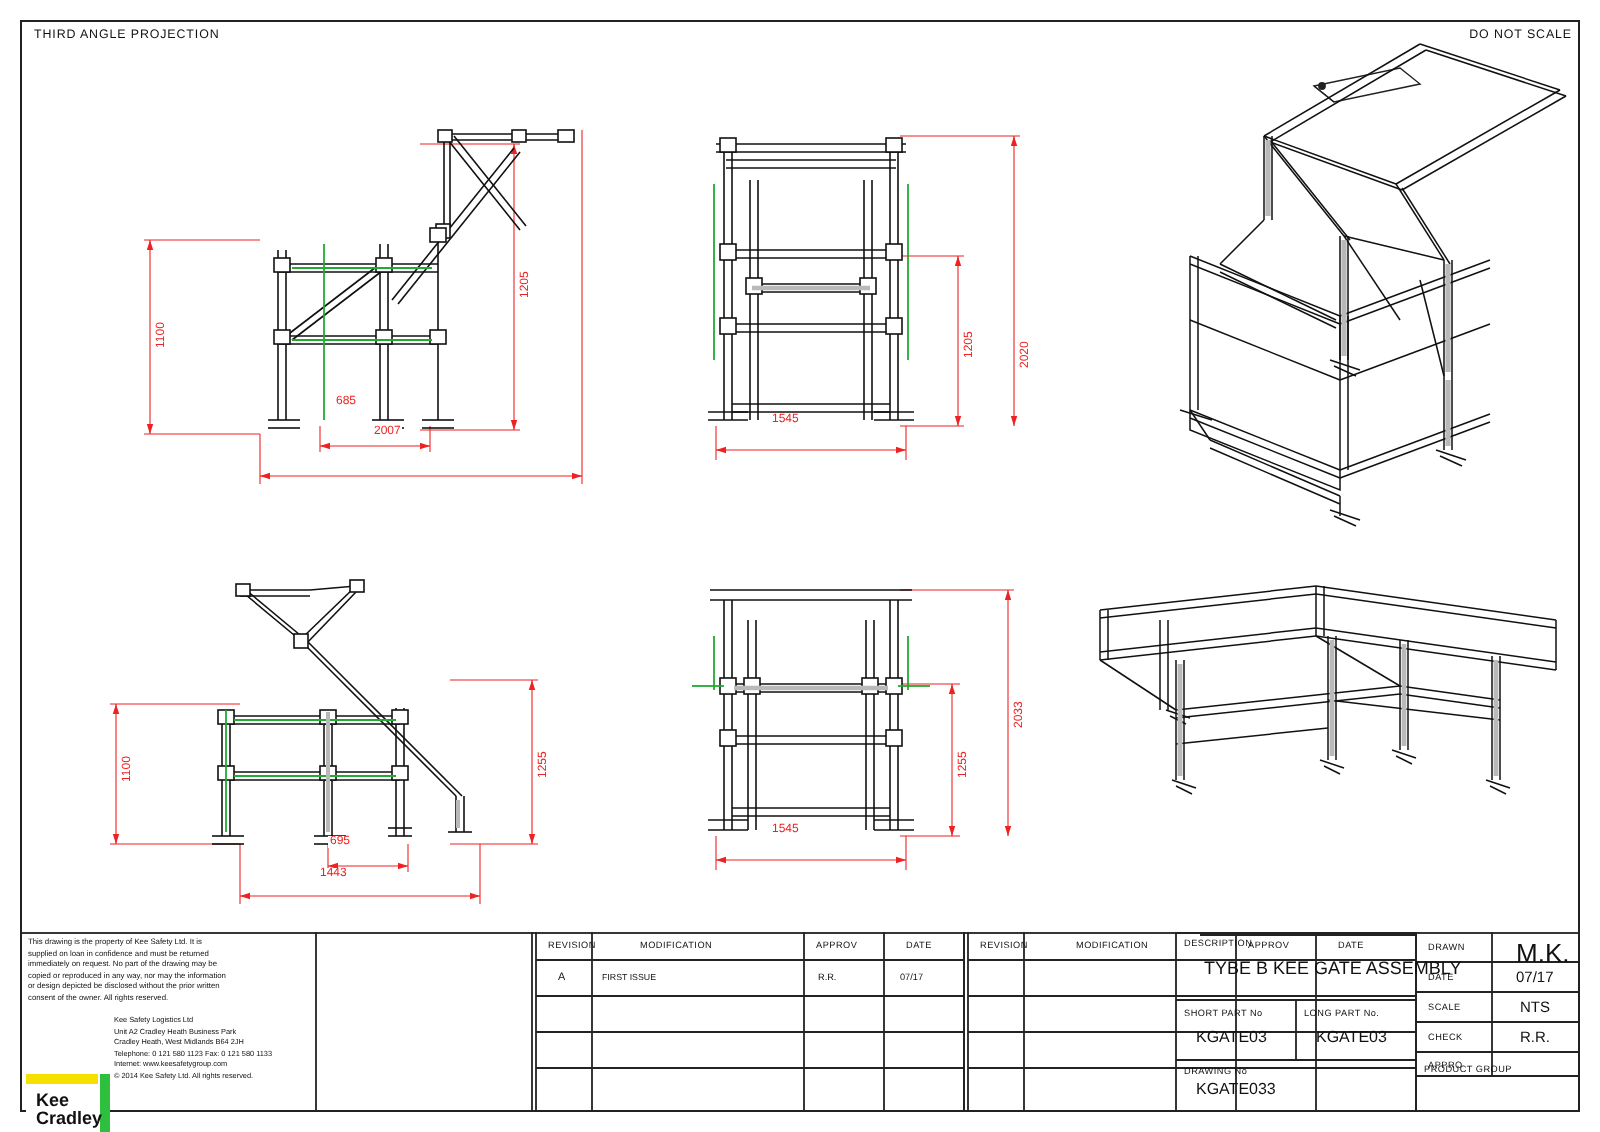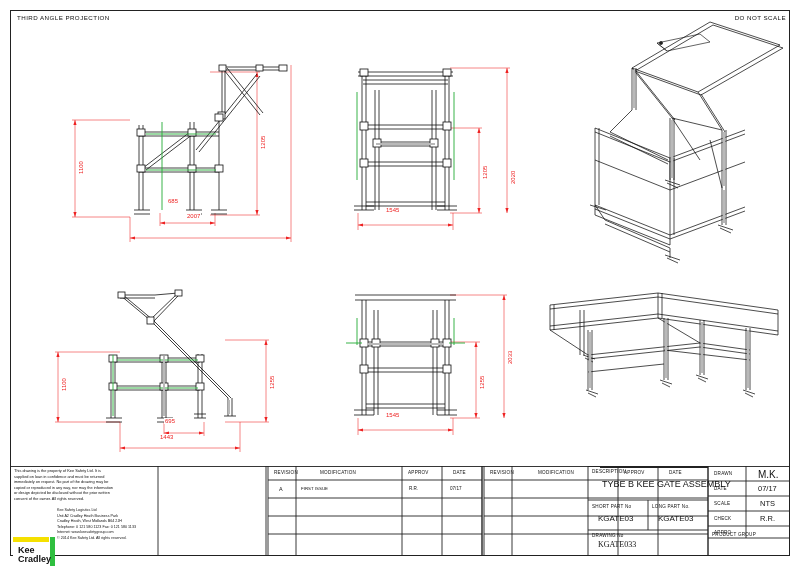--- a/index.html
+++ b/index.html
@@ -517,26 +517,26 @@
 
     <div class="lbl" style="left:582px;top:3px;">DESCRIPTION</div>
     <div class="val" style="left:592px;top:13px;font-size:9px;">TYBE B KEE GATE ASSEMBLY</div>
 
     <div class="lbl" style="left:582px;top:38px;">SHORT PART No</div>
     <div class="val" style="left:588px;top:48px;">KGATE03</div>
     <div class="lbl" style="left:642px;top:38px;">LONG PART No.</div>
     <div class="val" style="left:648px;top:48px;">KGATE03</div>
 
     <div class="lbl" style="left:582px;top:67px;">DRAWING No</div>
-    <div class="val" style="left:588px;top:74px;font-family:Liberation Serif, serif;">KGATE033</div>
+    <div class="val" style="left:588px;top:74px;">KGATE033</div>
 
     <div class="lbl" style="left:702px;top:66px;">PRODUCT GROUP</div>
 
     <div class="lbl" style="left:704px;top:5px;">DRAWN</div>
-    <div class="valsm" style="left:748px;top:3px;font-size:10px;">M.K.</div>
+    <div class="valsm" style="left:748px;top:3px;font-size:13px;">M.K.</div>
     <div class="lbl" style="left:704px;top:20px;">DATE</div>
     <div class="valsm" style="left:748px;top:18px;font-size:7.5px;">07/17</div>
     <div class="lbl" style="left:704px;top:35px;">SCALE</div>
     <div class="valsm" style="left:750px;top:33px;font-size:7.5px;">NTS</div>
     <div class="lbl" style="left:704px;top:50px;">CHECK</div>
     <div class="valsm" style="left:750px;top:48px;font-size:7.5px;">R.R.</div>
     <div class="lbl" style="left:704px;top:64px;">APPRO</div>
   </div>
 
   <div class="legal">

